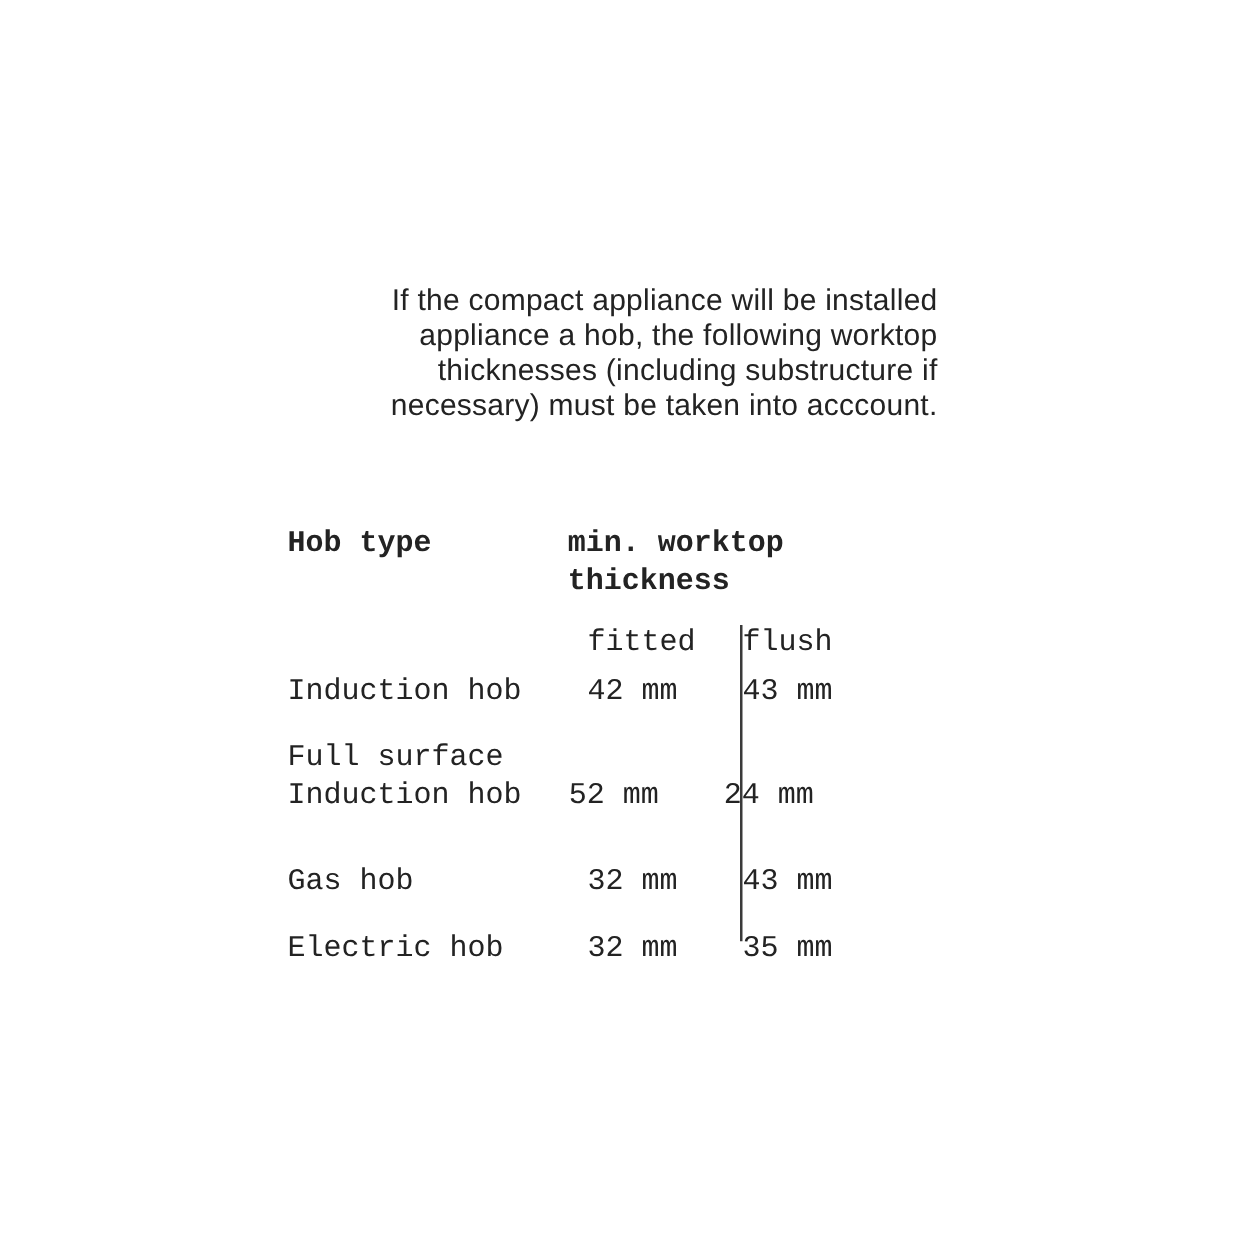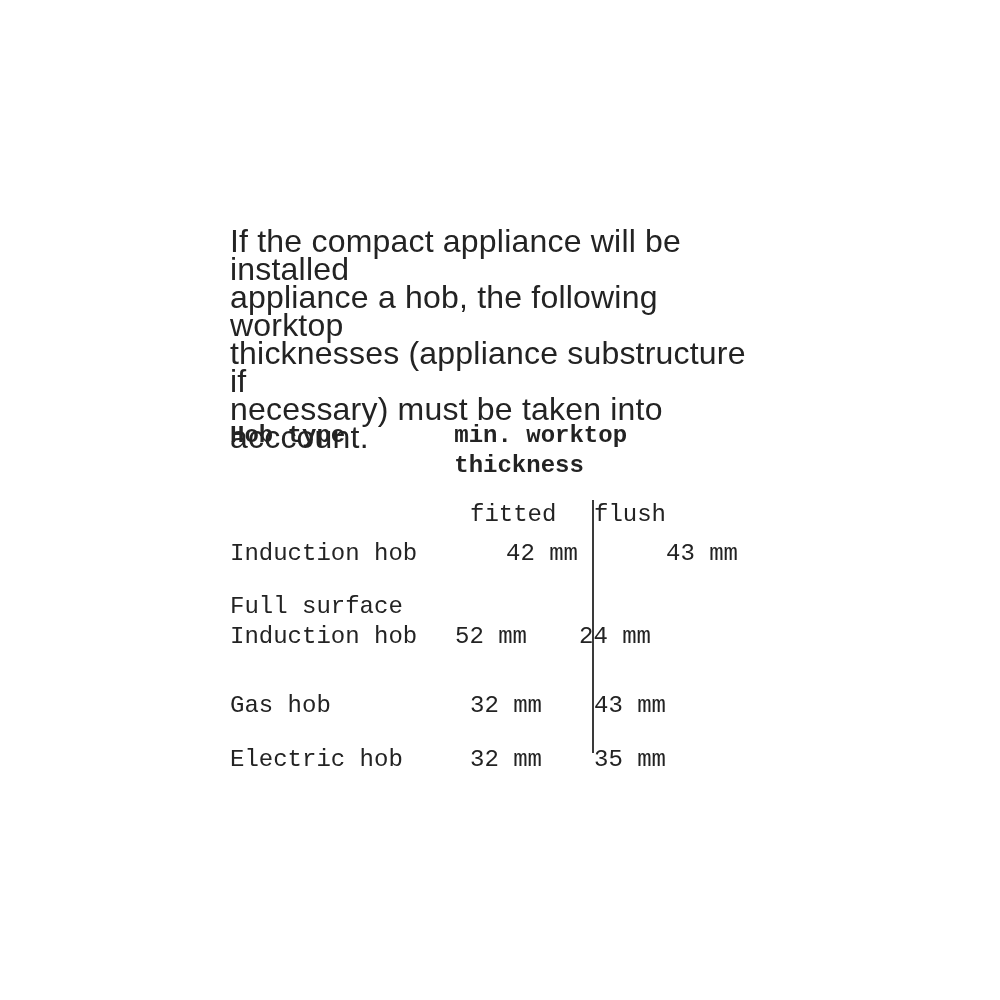--- a/index.html
+++ b/index.html
@@ -15,23 +15,24 @@
     position: relative;
     width: 1000px;
     height: 1000px;
     background: #ffffff;
   }
   .intro {
     position: absolute;
     left: 230px;
     top: 227px;
     width: 520px;
-    font-size: 32px;
+    font-size: 24px;
     line-height: 28px;
     letter-spacing: 0.2px;
+    text-align: right;
   }
   .intro .line { display: block; }
   .spec-table {
     position: absolute;
     left: 230px;
     top: 421px;
     width: 540px;
     font-size: 24px;
     font-family: Liberation Mono, monospace;
   }
@@ -55,35 +56,35 @@
   }
   .trow {
     display: flex;
     align-items: flex-end;
     line-height: 30px;
   }
   .c-hob   { width: 235px; }
   .c-fitted{ width: 127px; padding-left: 5px; }
   .c-flush { padding-left: 2px; }
   .r-sub   { margin-top: 18px; }
-  .r-1     { margin-top: 9px; gap: 36px; }
+  .r-1     { margin-top: 9px; }
   .r-2     { margin-top: 23px; }
   .r-3     { margin-top: 39px; }
   .r-4     { margin-top: 24px; }
   .r-2 .c-hob { width: 220px; }
 </style>
 </head>
 <body>
 
 <div class="page">
 
   <div class="intro">
     <span class="line">If the compact appliance will be installed</span>
     <span class="line">appliance a hob, the following worktop</span>
-    <span class="line">thicknesses (appliance substructure if</span>
+    <span class="line">thicknesses (including substructure if</span>
     <span class="line">necessary) must be taken into acccount.</span>
   </div>
 
   <div class="spec-table">
 
     <div class="thead">
       <div class="c-hob">Hob type</div>
       <div class="c-thick">min. worktop thickness</div>
     </div>
 

